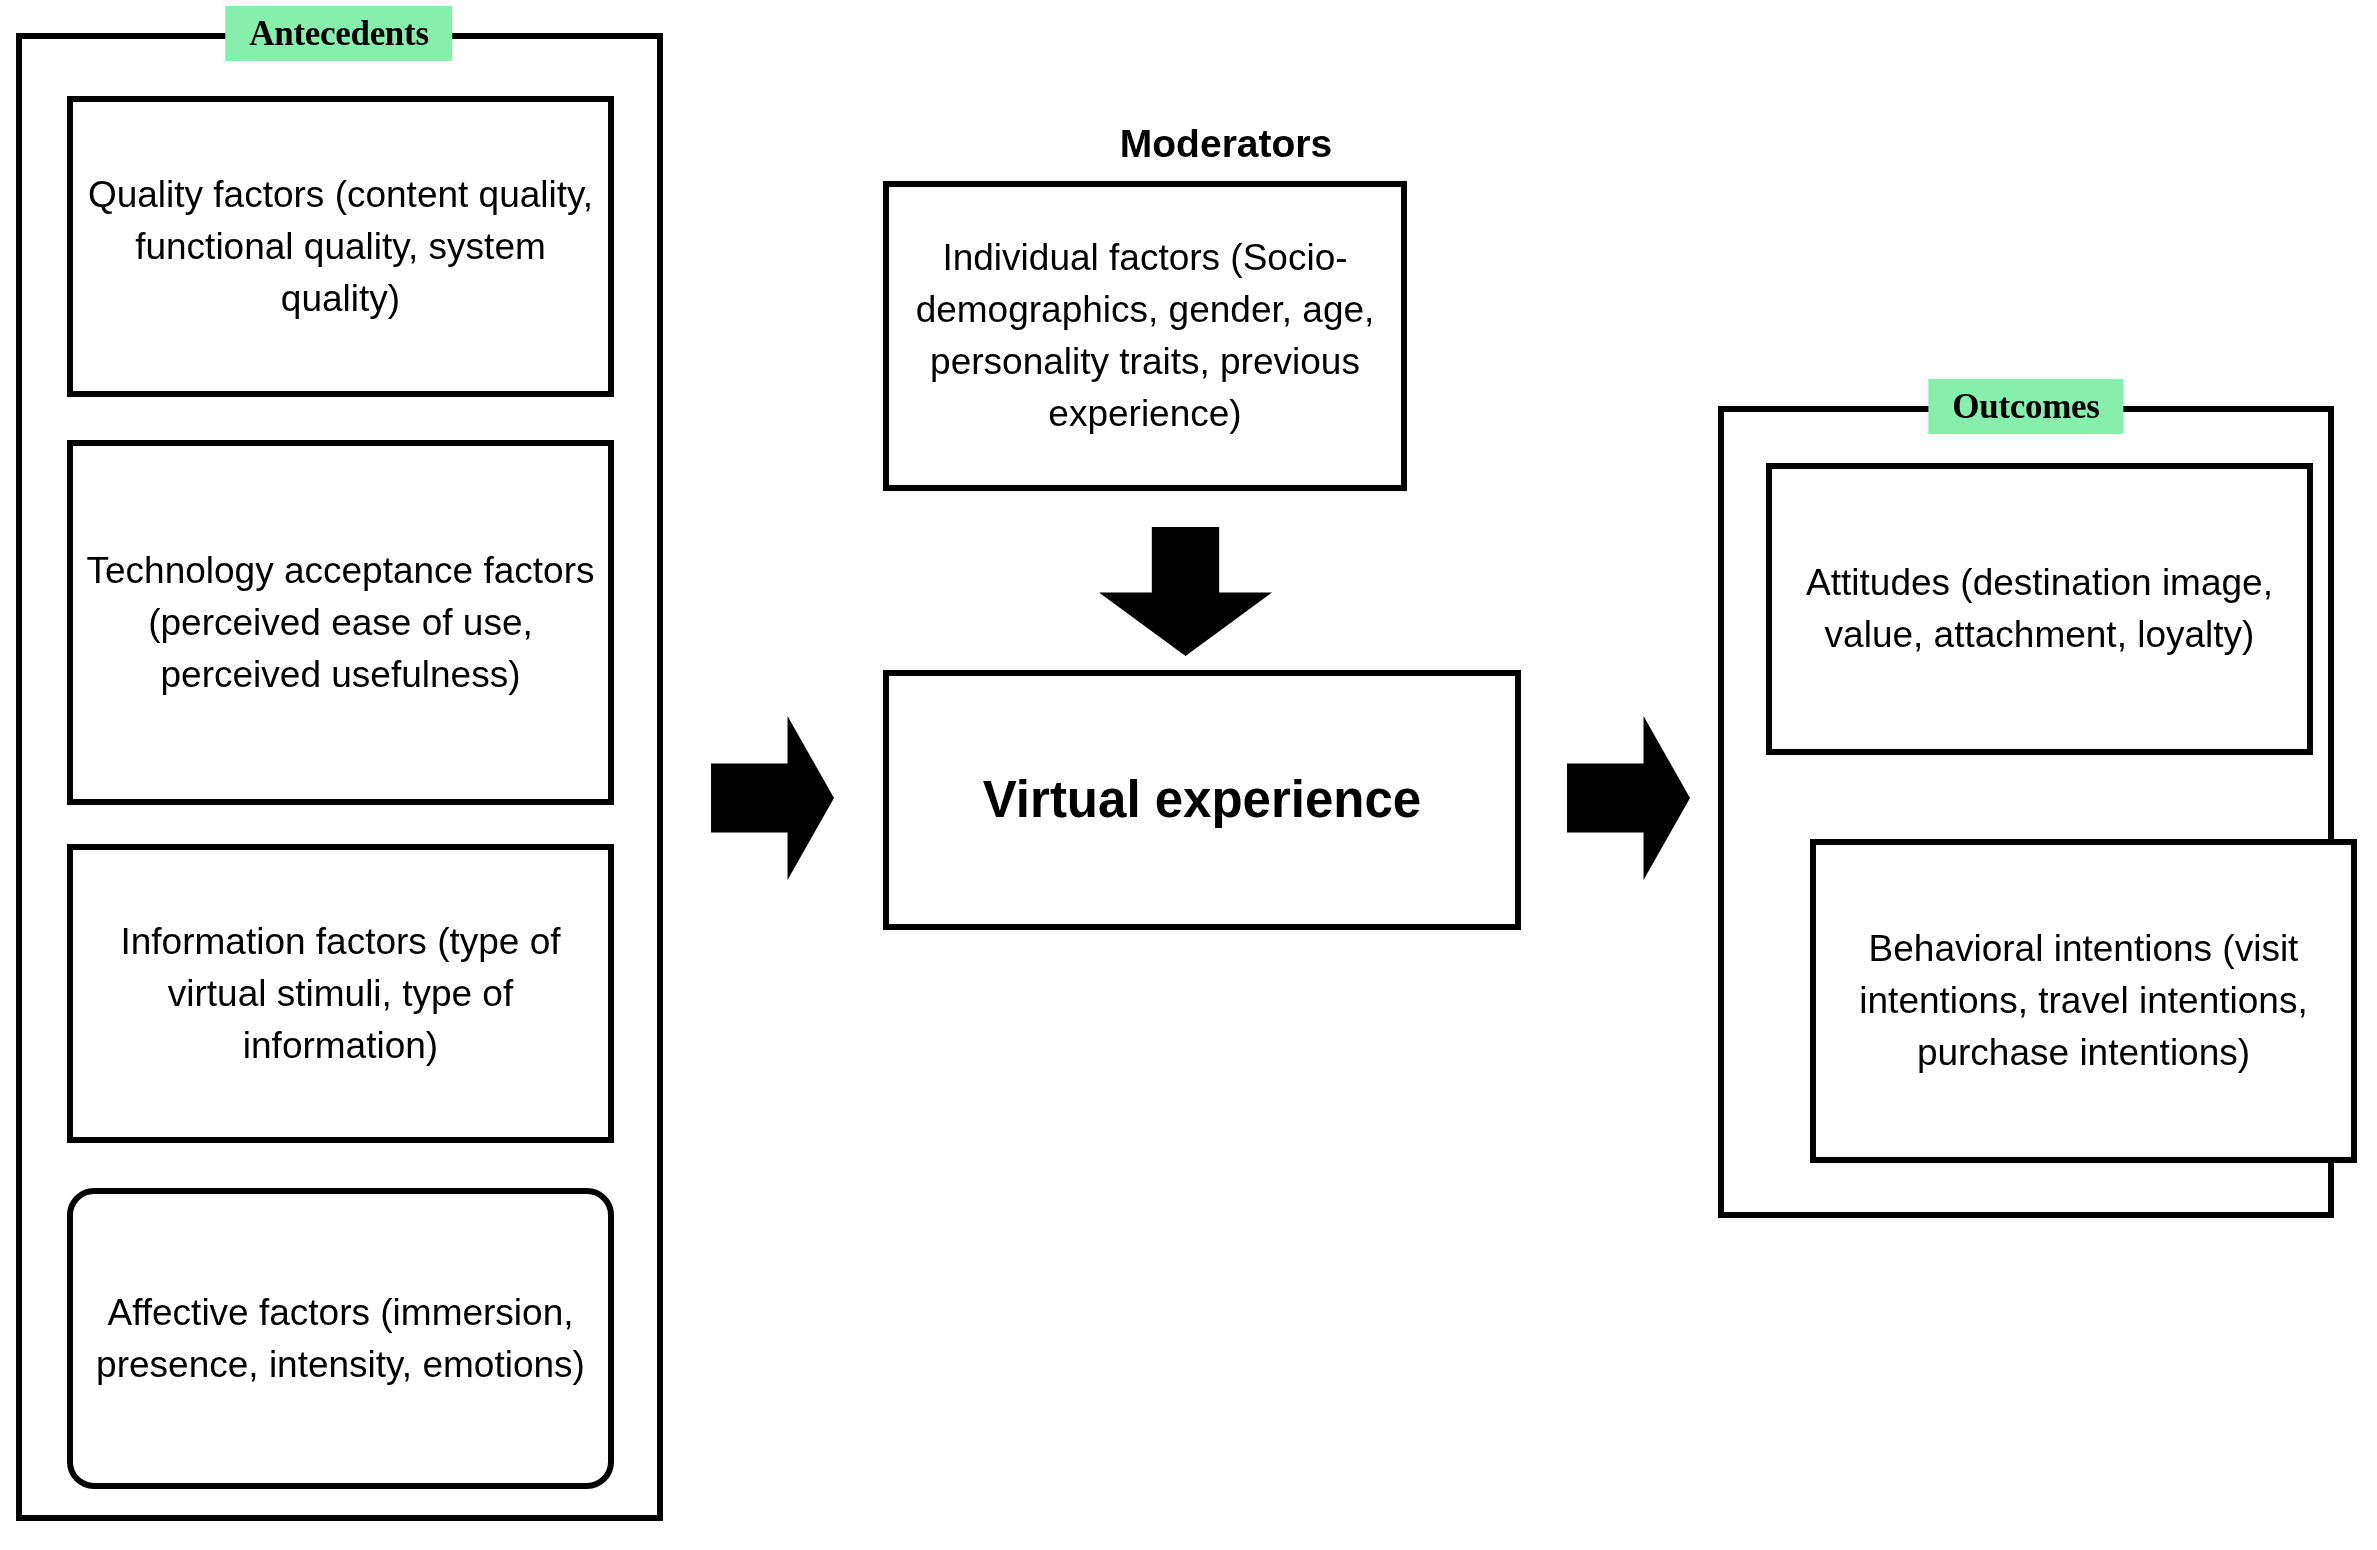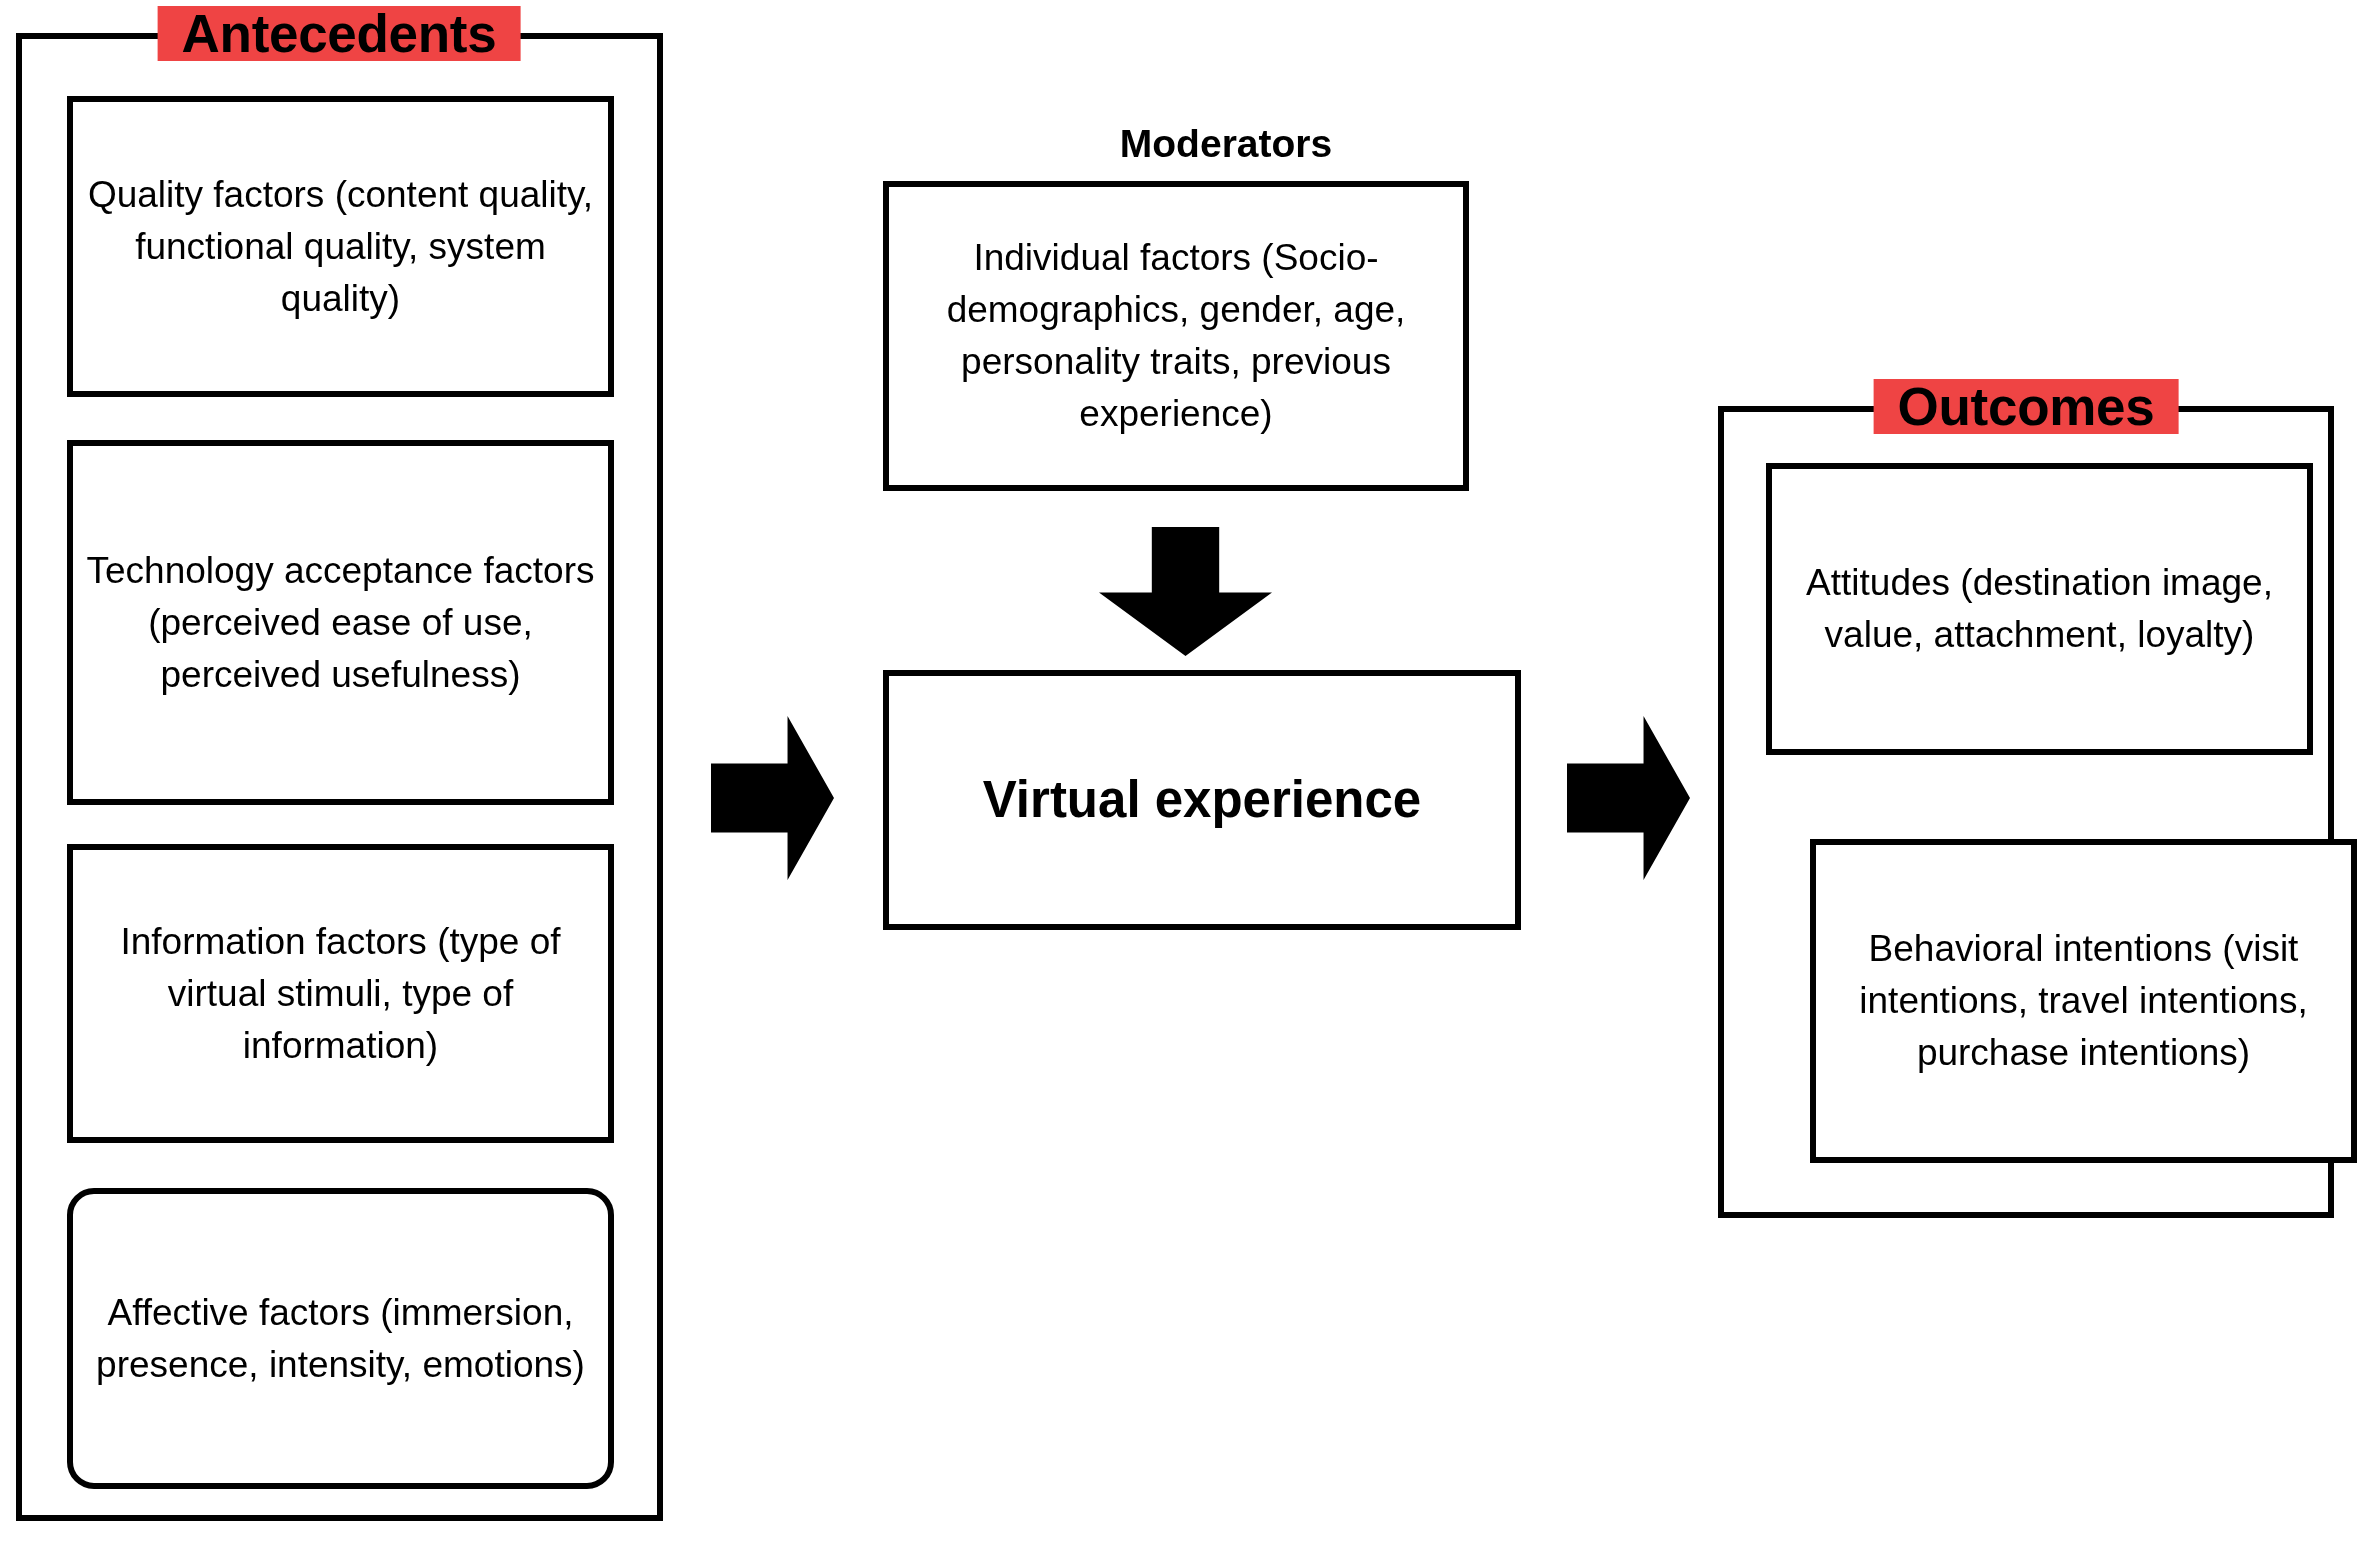--- a/index.html
+++ b/index.html
@@ -17,28 +17,29 @@
   .group .gbox{
     position:absolute;left:0;top:0;right:0;bottom:0;
     border:6.4px solid #000;
     box-sizing:border-box;
   }
   .group .gtitle{
     position:absolute;
     top:-27px;
     left:50%;
     transform:translateX(-50%);
-    background:#ef4444;
+    background:#86efac;
     padding:0 24px;
     font-weight:bold;
-    font-size:53px;
+    font-size:35px;
     line-height:55px;
     letter-spacing:-0.3px;
     white-space:nowrap;
     z-index:5;
+    font-family:Liberation Serif, serif;
   }
 
   
   .box{
     position:absolute;
     box-sizing:border-box;
     border:6.4px solid #000;
     background:#ffffff;
     display:flex;
     align-items:center;
@@ -85,21 +86,21 @@
   <div class="box" style="left:67px;top:844px;width:547px;height:299px;">
     <span>Information factors (type of virtual stimuli, type of information)</span>
   </div>
 
   <div class="box" style="left:67px;top:1188px;width:547px;height:301px;border-radius:27px;">
     <span>Affective factors (immersion, presence, intensity, emotions)</span>
   </div>
 
   <div class="heading" style="left:907px;top:121px;width:638px;">Moderators</div>
 
-  <div class="box" style="left:883px;top:181px;width:586px;height:310px;">
+  <div class="box" style="left:883px;top:181px;width:524px;height:310px;">
     <span>Individual factors (Socio-demographics, gender, age, personality traits, previous experience)</span>
   </div>
 
   <div class="arrow" style="left:1099px;top:527px;width:173px;height:129px;">
     <svg viewBox="0 0 190 142" preserveAspectRatio="none" aria-hidden="true">
       <polygon points="58,0 132,0 132,72 190,72 95,142 0,72 58,72" fill="#000000"></polygon>
     </svg>
   </div>
 
   <div class="box bold" style="left:883px;top:670px;width:638px;height:260px;">

